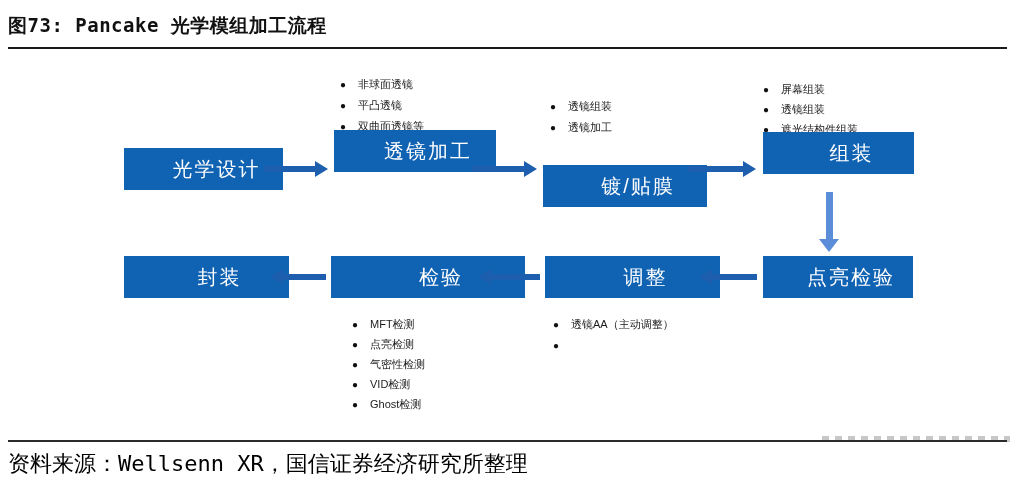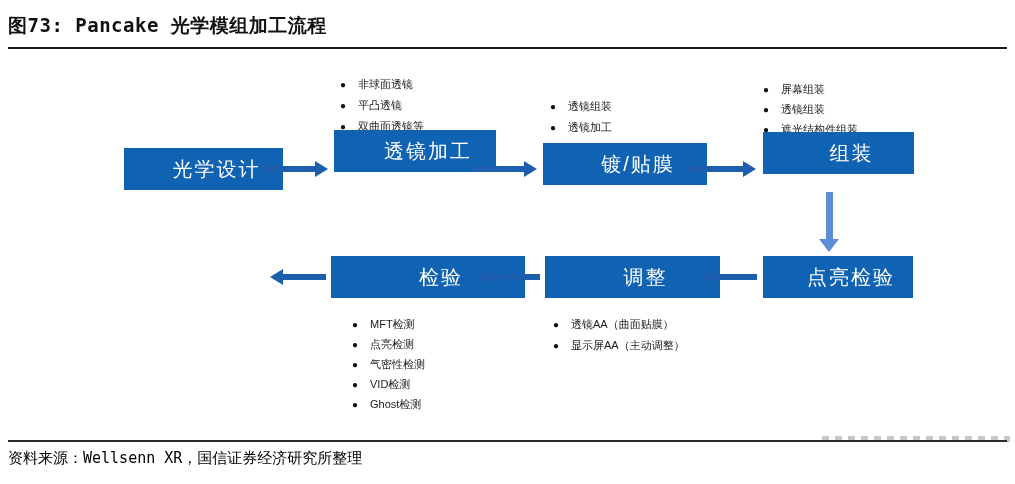--- a/index.html
+++ b/index.html
@@ -58,21 +58,21 @@
   .blist .b{
     width:18px;font-size:10px;color:#111;
     display:inline-flex;align-items:center;justify-content:flex-start;
   }
   .blist .bt{font-size:11px;}
   .blist.lh21 .bi{height:21px;}
   .blist.lh20 .bi{height:20px;}
   .src-line{
     position:absolute;left:8px;top:449px;
     font-family:"DejaVu Sans Mono",monospace;
-    font-size:15px;color:#000;white-space:nowrap;
+    font-size:22px;color:#000;white-space:nowrap;
   }
   .watermark{
     position:absolute;left:822px;top:436px;width:188px;height:6px;
     background:repeating-linear-gradient(90deg,#9a9a9a 0 7px,transparent 7px 13px);
     opacity:0.55;
   }
 </style>
 </head>
 <body>
 
@@ -117,41 +117,42 @@
         <span class="bt">透镜组装</span>
       </div>
     <div class="bi">
         <span class="b">●</span>
         <span class="bt">遮光结构件组装</span>
       </div>
   </div>
 
   <div class="node" style="left:124px;top:148px;width:133px">光学设计</div>
   <div class="node" style="left:334px;top:130px;width:136px">透镜加工</div>
-  <div class="node" style="left:543px;top:143px;width:138px">镀/贴膜</div>
+  <div class="node" style="left:543px;top:165px;width:138px">镀/贴膜</div>
   <div class="node" style="left:763px;top:132px;width:125px">组装</div>
 
   <div class="harrow" style="left:264px;top:161px;width:64px">
       <span class="shaft"></span>
       <span class="head-r"></span>
     </div>
   <div class="harrow" style="left:472px;top:161px;width:65px">
       <span class="shaft"></span>
       <span class="head-r"></span>
     </div>
   <div class="harrow" style="left:688px;top:161px;width:68px">
       <span class="shaft"></span>
       <span class="head-r"></span>
     </div>
 
   <div class="varrow" style="left:816px;top:192px;height:60px">
       <span class="vshaft"></span>
       <span class="vhead"></span>
     </div>
 
+  <div class="node" style="left:124px;top:256px;width:139px">封装</div>
   <div class="node" style="left:331px;top:256px;width:168px">检验</div>
   <div class="node" style="left:545px;top:256px;width:149px">调整</div>
   <div class="node" style="left:763px;top:256px;width:124px">点亮检验</div>
 
   <div class="harrow" style="left:270px;top:269px;width:56px">
       <span class="head-l"></span>
       <span class="shaft"></span>
     </div>
   <div class="harrow" style="left:478px;top:269px;width:62px">
       <span class="head-l"></span>
@@ -181,25 +182,24 @@
       </div>
     <div class="bi">
         <span class="b">●</span>
         <span class="bt">Ghost检测</span>
       </div>
   </div>
 
   <div class="blist lh21" style="left:553px;top:314px">
     <div class="bi">
         <span class="b">●</span>
-        <span class="bt">透镜AA（曲面贴膜）</span>
-      </div>
-    <div class="bi">
-        <span class="b">●</span>
-        <span class="bt">显示屏AA（主动调整）</span>
+        <span class="bt">透镜AA（主动调整）</span>
+      </div>
+    <div class="bi">
+        <span class="b">●</span>
       </div>
   </div>
 
   <div class="watermark"></div>
   <div class="rule bottom"></div>
   <div class="src-line">资料来源：Wellsenn XR，国信证券经济研究所整理</div>
 
 </div>
 
 </body></html>

